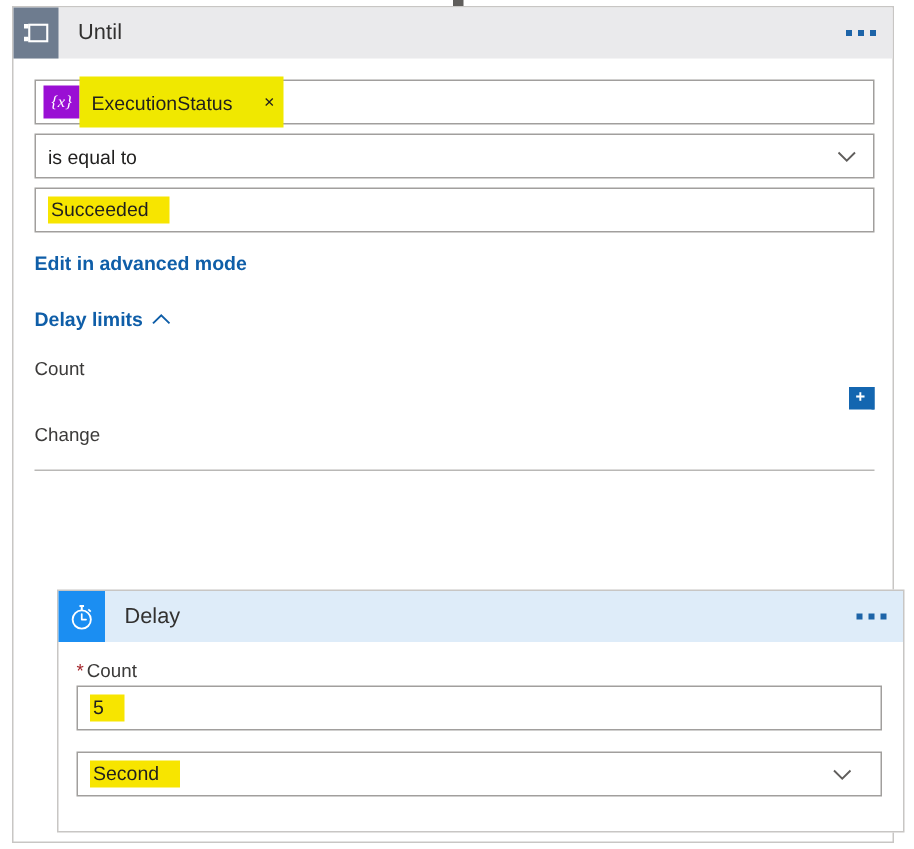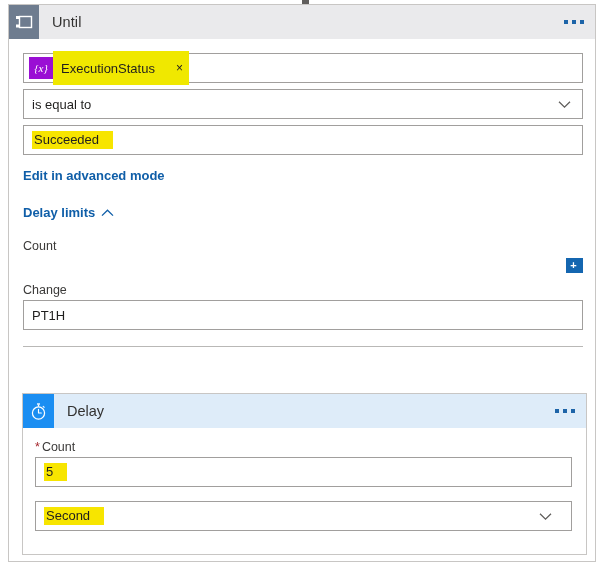--- a/index.html
+++ b/index.html
@@ -201,21 +201,21 @@
 
   .divider {
     margin-top: 16px;
     width: 560px;
     border-top: 1px solid #b9b8b6;
   }
 
   
   .delay-card {
     position: absolute;
-    left: 13px;
+    left: 29px;
     top: 388px;
     width: 565px;
     height: 162px;
     border: 1px solid #c8c6c4;
     background: #ffffff;
     box-sizing: border-box;
   }
   .delay-header {
     position: relative;
     height: 34px;
@@ -345,25 +345,20 @@
 
     <div class="adc-row">
       <span class="link">
         <span class="adc-badge">+</span>
       </span>
     </div>
 
     <div style="height:10px"></div>
 
     <div class="sec-label">Change</div>
-    <div class="field-row">
-      <div class="txt-field">
-        <span>PT1H</span>
-      </div>
-    </div>
 
     <div class="divider"></div>
   </div>
 
   <div class="delay-card">
     <div class="delay-header">
       <div class="delay-icon-box">
         <svg width="19" height="19" viewBox="0 0 20 20" aria-hidden="true">
           <circle cx="10" cy="11.6" r="6.4" fill="none" stroke="#ffffff" stroke-width="1.3"></circle>
           <path d="M10 11.6 L10 7.8 M10 11.6 L13 11.6" stroke="#ffffff" stroke-width="1.2" fill="none" stroke-linecap="round"></path>

